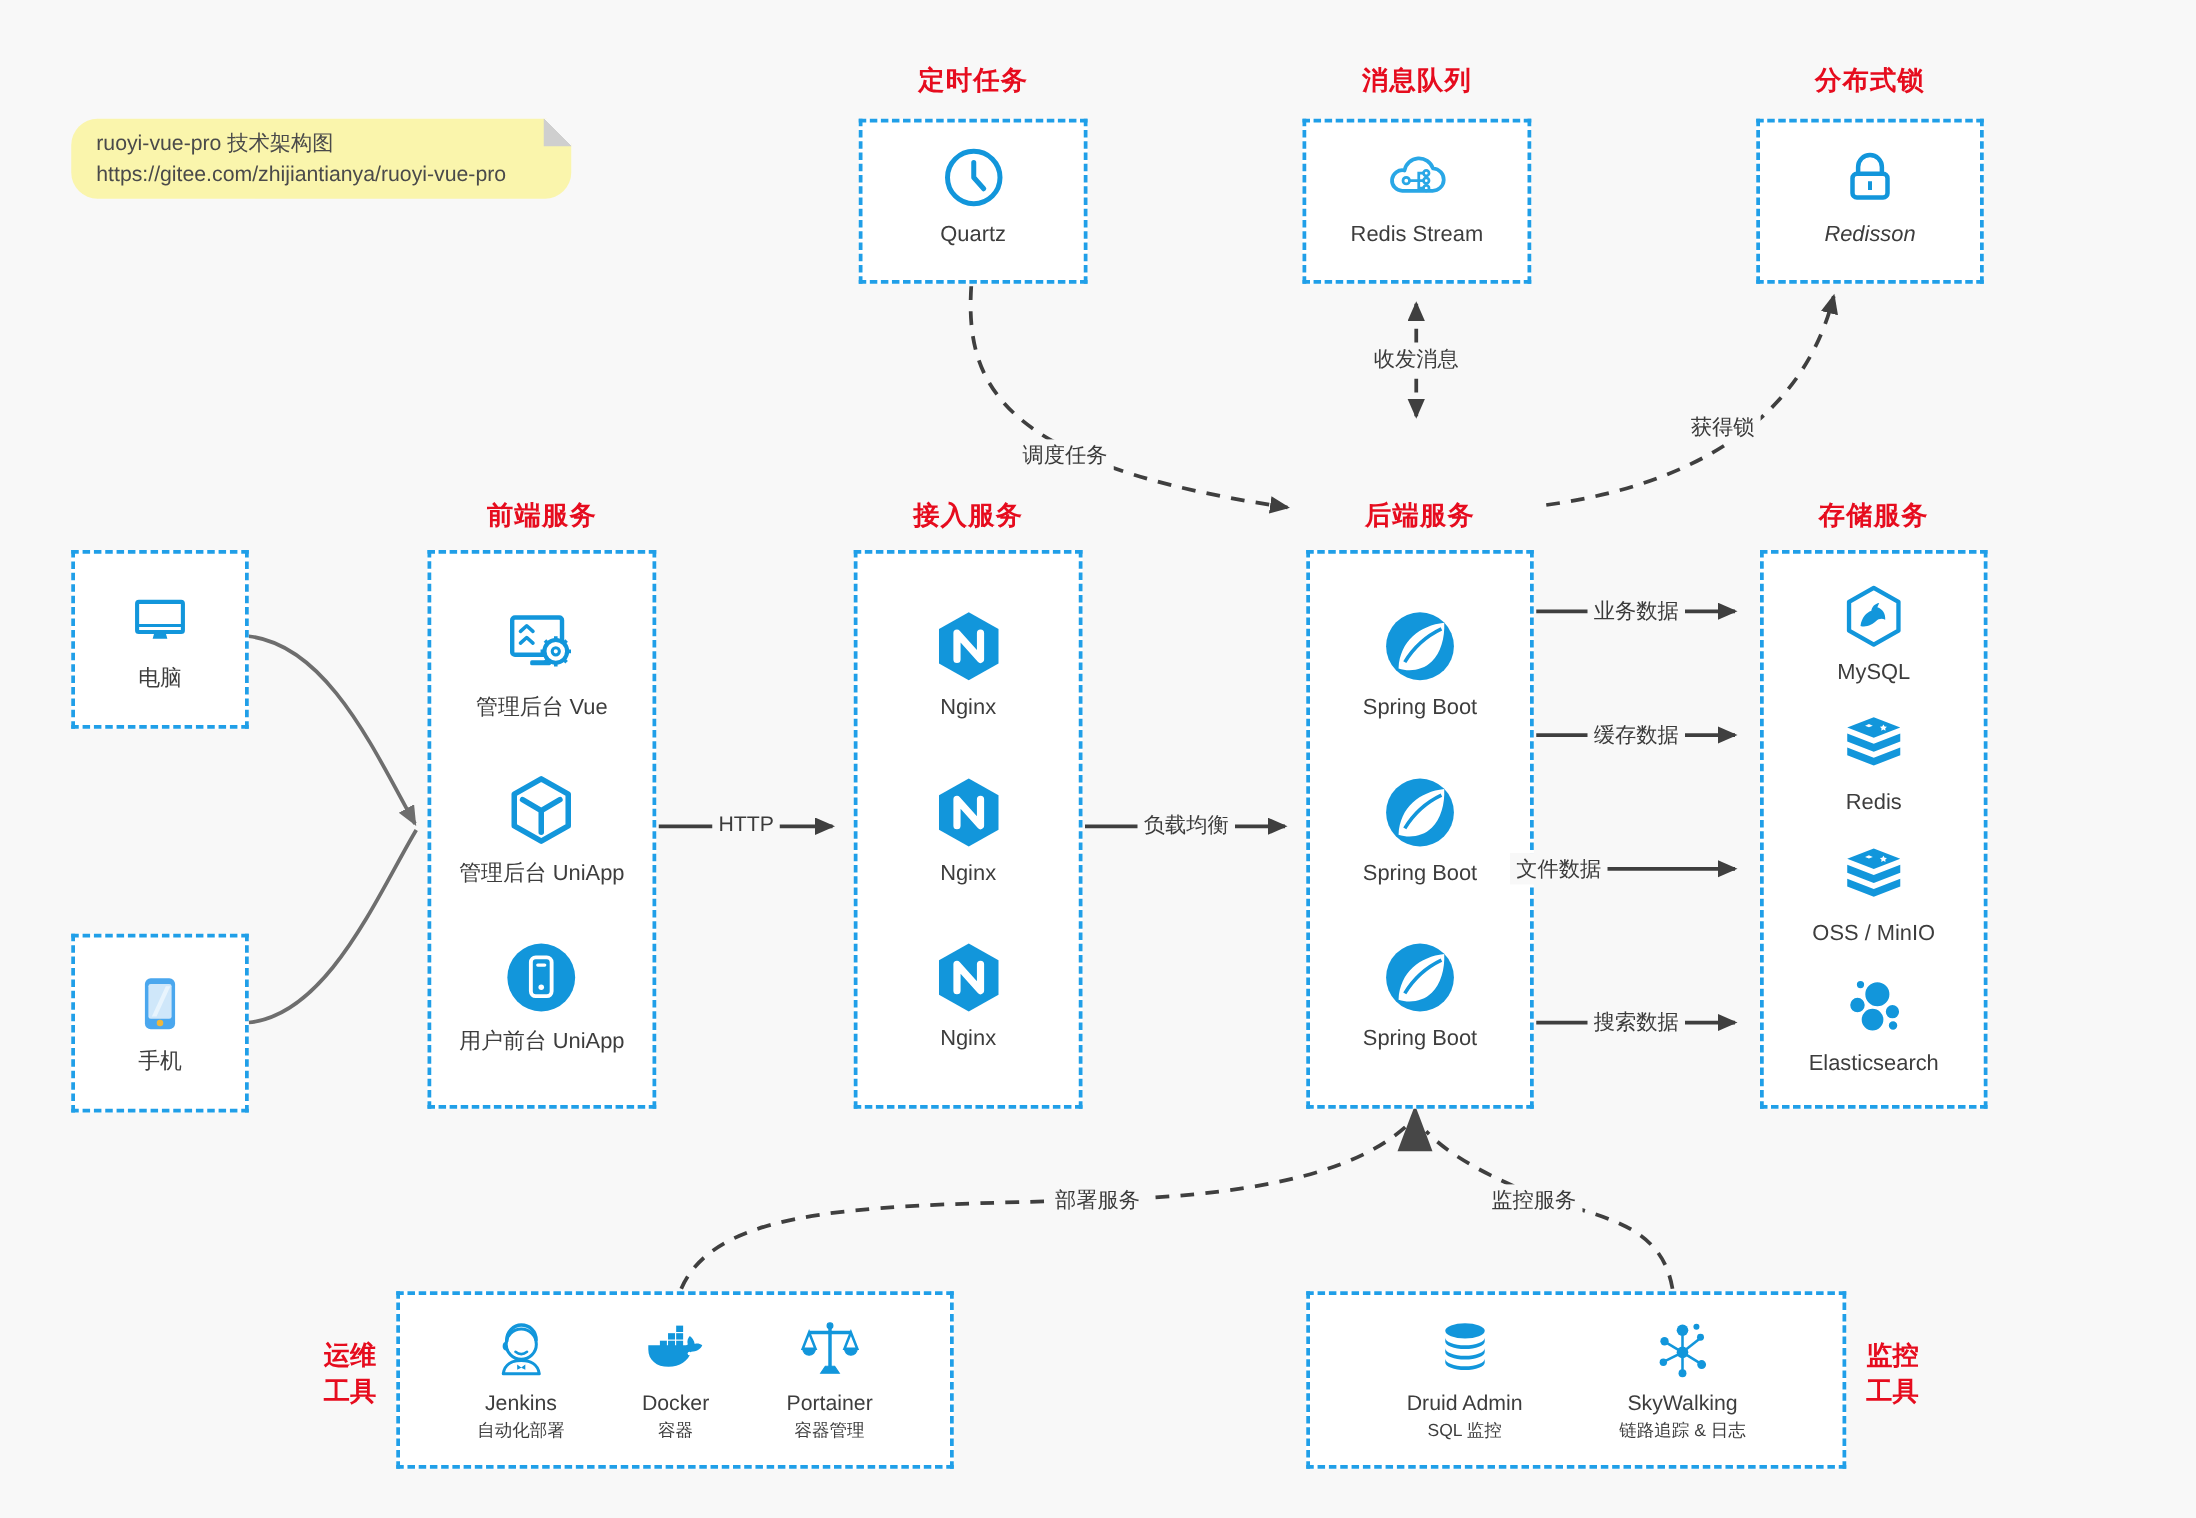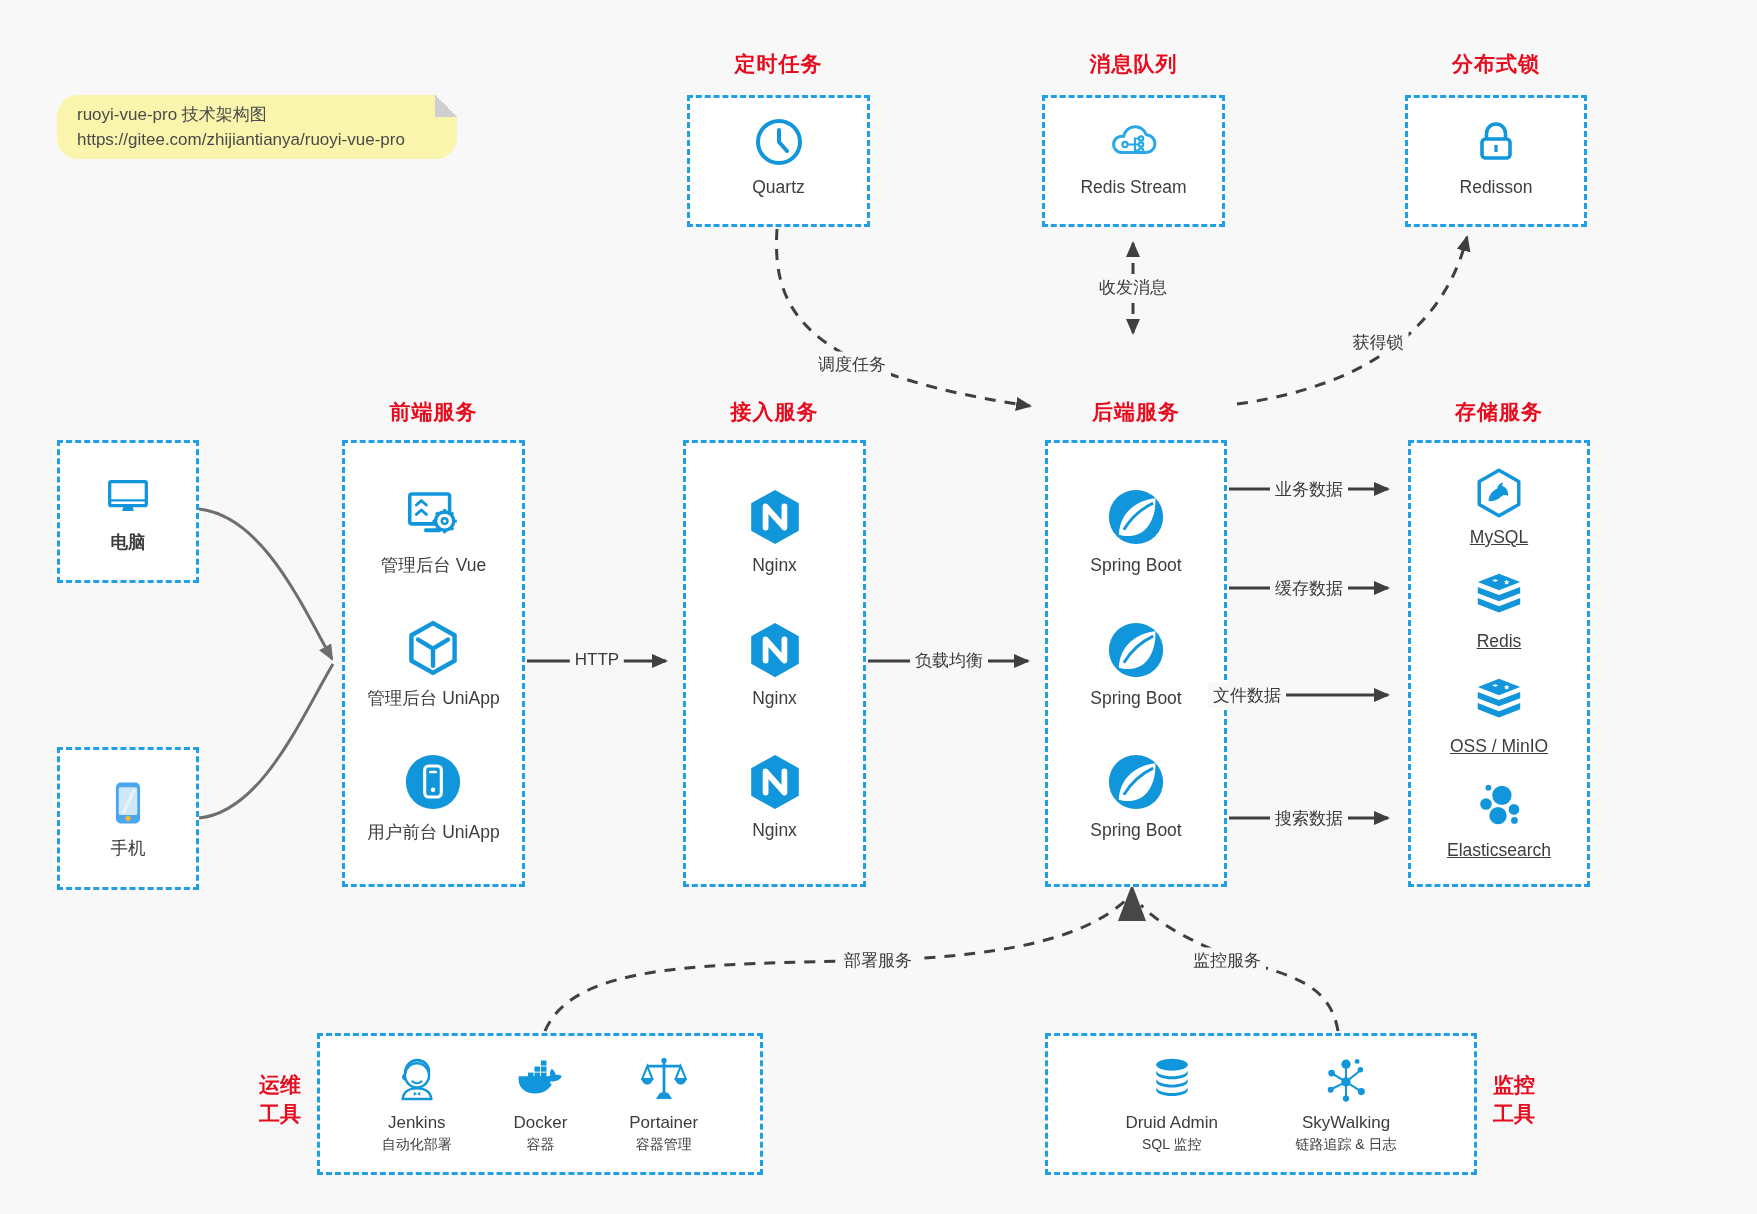--- a/index.html
+++ b/index.html
@@ -108,32 +108,32 @@
           <circle cx="36" cy="30.5" r="2.2"></circle>
             <circle cx="36" cy="36.5" r="2.2"></circle>
           <path d="M22.6 30.5 H30 M30 30.5 V24.5 H33.8 M30 30.5 H33.8 M30 30.5 V36.5 H33.8"></path>
         </g>
       </svg>
       <div class="lbl">Redis Stream</div>
     </div>
   </div>
 
   <div class="group-title" style="left:1405px;top:50px;width:182px;">分布式锁</div>
-  <div class="node-box center" style="left:1405px;top:95px;width:182px;height:132px;padding-bottom:10px;">
+  <div class="node-box center" style="left:1405px;top:95px;width:182px;height:132px;padding-bottom:10px;font-style:italic;">
     <div class="node">
       <svg class="icon i56" viewBox="0 0 56 56">
         <path d="M18.5 25 v-5.5 a9.5 9.5 0 0 1 19 0 V25" fill="none" stroke="#1296db" stroke-width="3.6"></path>
         <rect x="14" y="25" width="28" height="19" rx="3.5" fill="none" stroke="#1296db" stroke-width="3.6"></rect>
         <line x1="28" y1="31" x2="28" y2="38" stroke="#1296db" stroke-width="3.2"></line>
       </svg>
       <div class="lbl">Redisson</div>
     </div>
   </div>
 
-  <div class="node-box center" style="left:57px;top:440px;width:142px;height:143px;font-weight:bold;">
+  <div class="node-box center" style="left:57px;top:440px;width:142px;height:143px;">
     <div class="node">
       <svg class="icon i54" viewBox="0 0 56 56">
         <rect x="9" y="13" width="38" height="25" rx="1.5" fill="none" stroke="#1296db" stroke-width="3.4"></rect>
         <line x1="9" y1="32.6" x2="47" y2="32.6" stroke="#1296db" stroke-width="2.4"></line>
         <path d="M23.5 38 h9 l1.6 5.5 h-12.2 z" fill="#1296db"></path>
       </svg>
       <div class="lbl">电脑</div>
     </div>
   </div>
 
@@ -240,21 +240,21 @@
       <svg class="icon i62" viewBox="0 0 56 56">
         <circle cx="28" cy="28" r="24.5" fill="#1296db"></circle>
         <path d="M45.5 11 C28 13 13.5 24 12.5 44 C20 46.5 30 45.5 36.5 39 C43 32.7 46 22 45.5 11 Z" fill="#fff"></path>
         <path d="M17 39.5 C24 28 34 20 43.5 15.5" fill="none" stroke="#1296db" stroke-width="2.6"></path>
       </svg>
       <div class="lbl">Spring Boot</div>
     </div>
   </div>
 
   <div class="group-title" style="left:1408px;top:398px;width:182px;">存储服务</div>
-  <div class="node-box evenly" style="left:1408px;top:440px;width:182px;height:447px;text-decoration:underline;">
+  <div class="node-box evenly" style="left:1408px;top:440px;width:182px;height:447px;">
     <div class="node">
       <svg class="icon i54" viewBox="0 0 56 56">
         <path d="M28 4.5 L48.5 16 V40 L28 51.5 L7.5 40 V16 Z" fill="none" stroke="#1296db" stroke-width="3.6" stroke-linejoin="round"></path>
         <path d="M17 36 c1-7 5-11 9-12.5 c0.5-3.5 3-6 6.5-6.5 l-1.5 3.5 c4.5 1.5 7 5.5 6.5 10.5 c-2.5-1.5-5.5-1-7.5 1 c-3 3-8.5 5.5-13 4 z" fill="#1296db"></path>
       </svg>
       <div class="lbl">MySQL</div>
     </div>
     <div class="node">
       <svg class="icon i54" viewBox="0 0 56 56">
         <g fill="#1296db">

